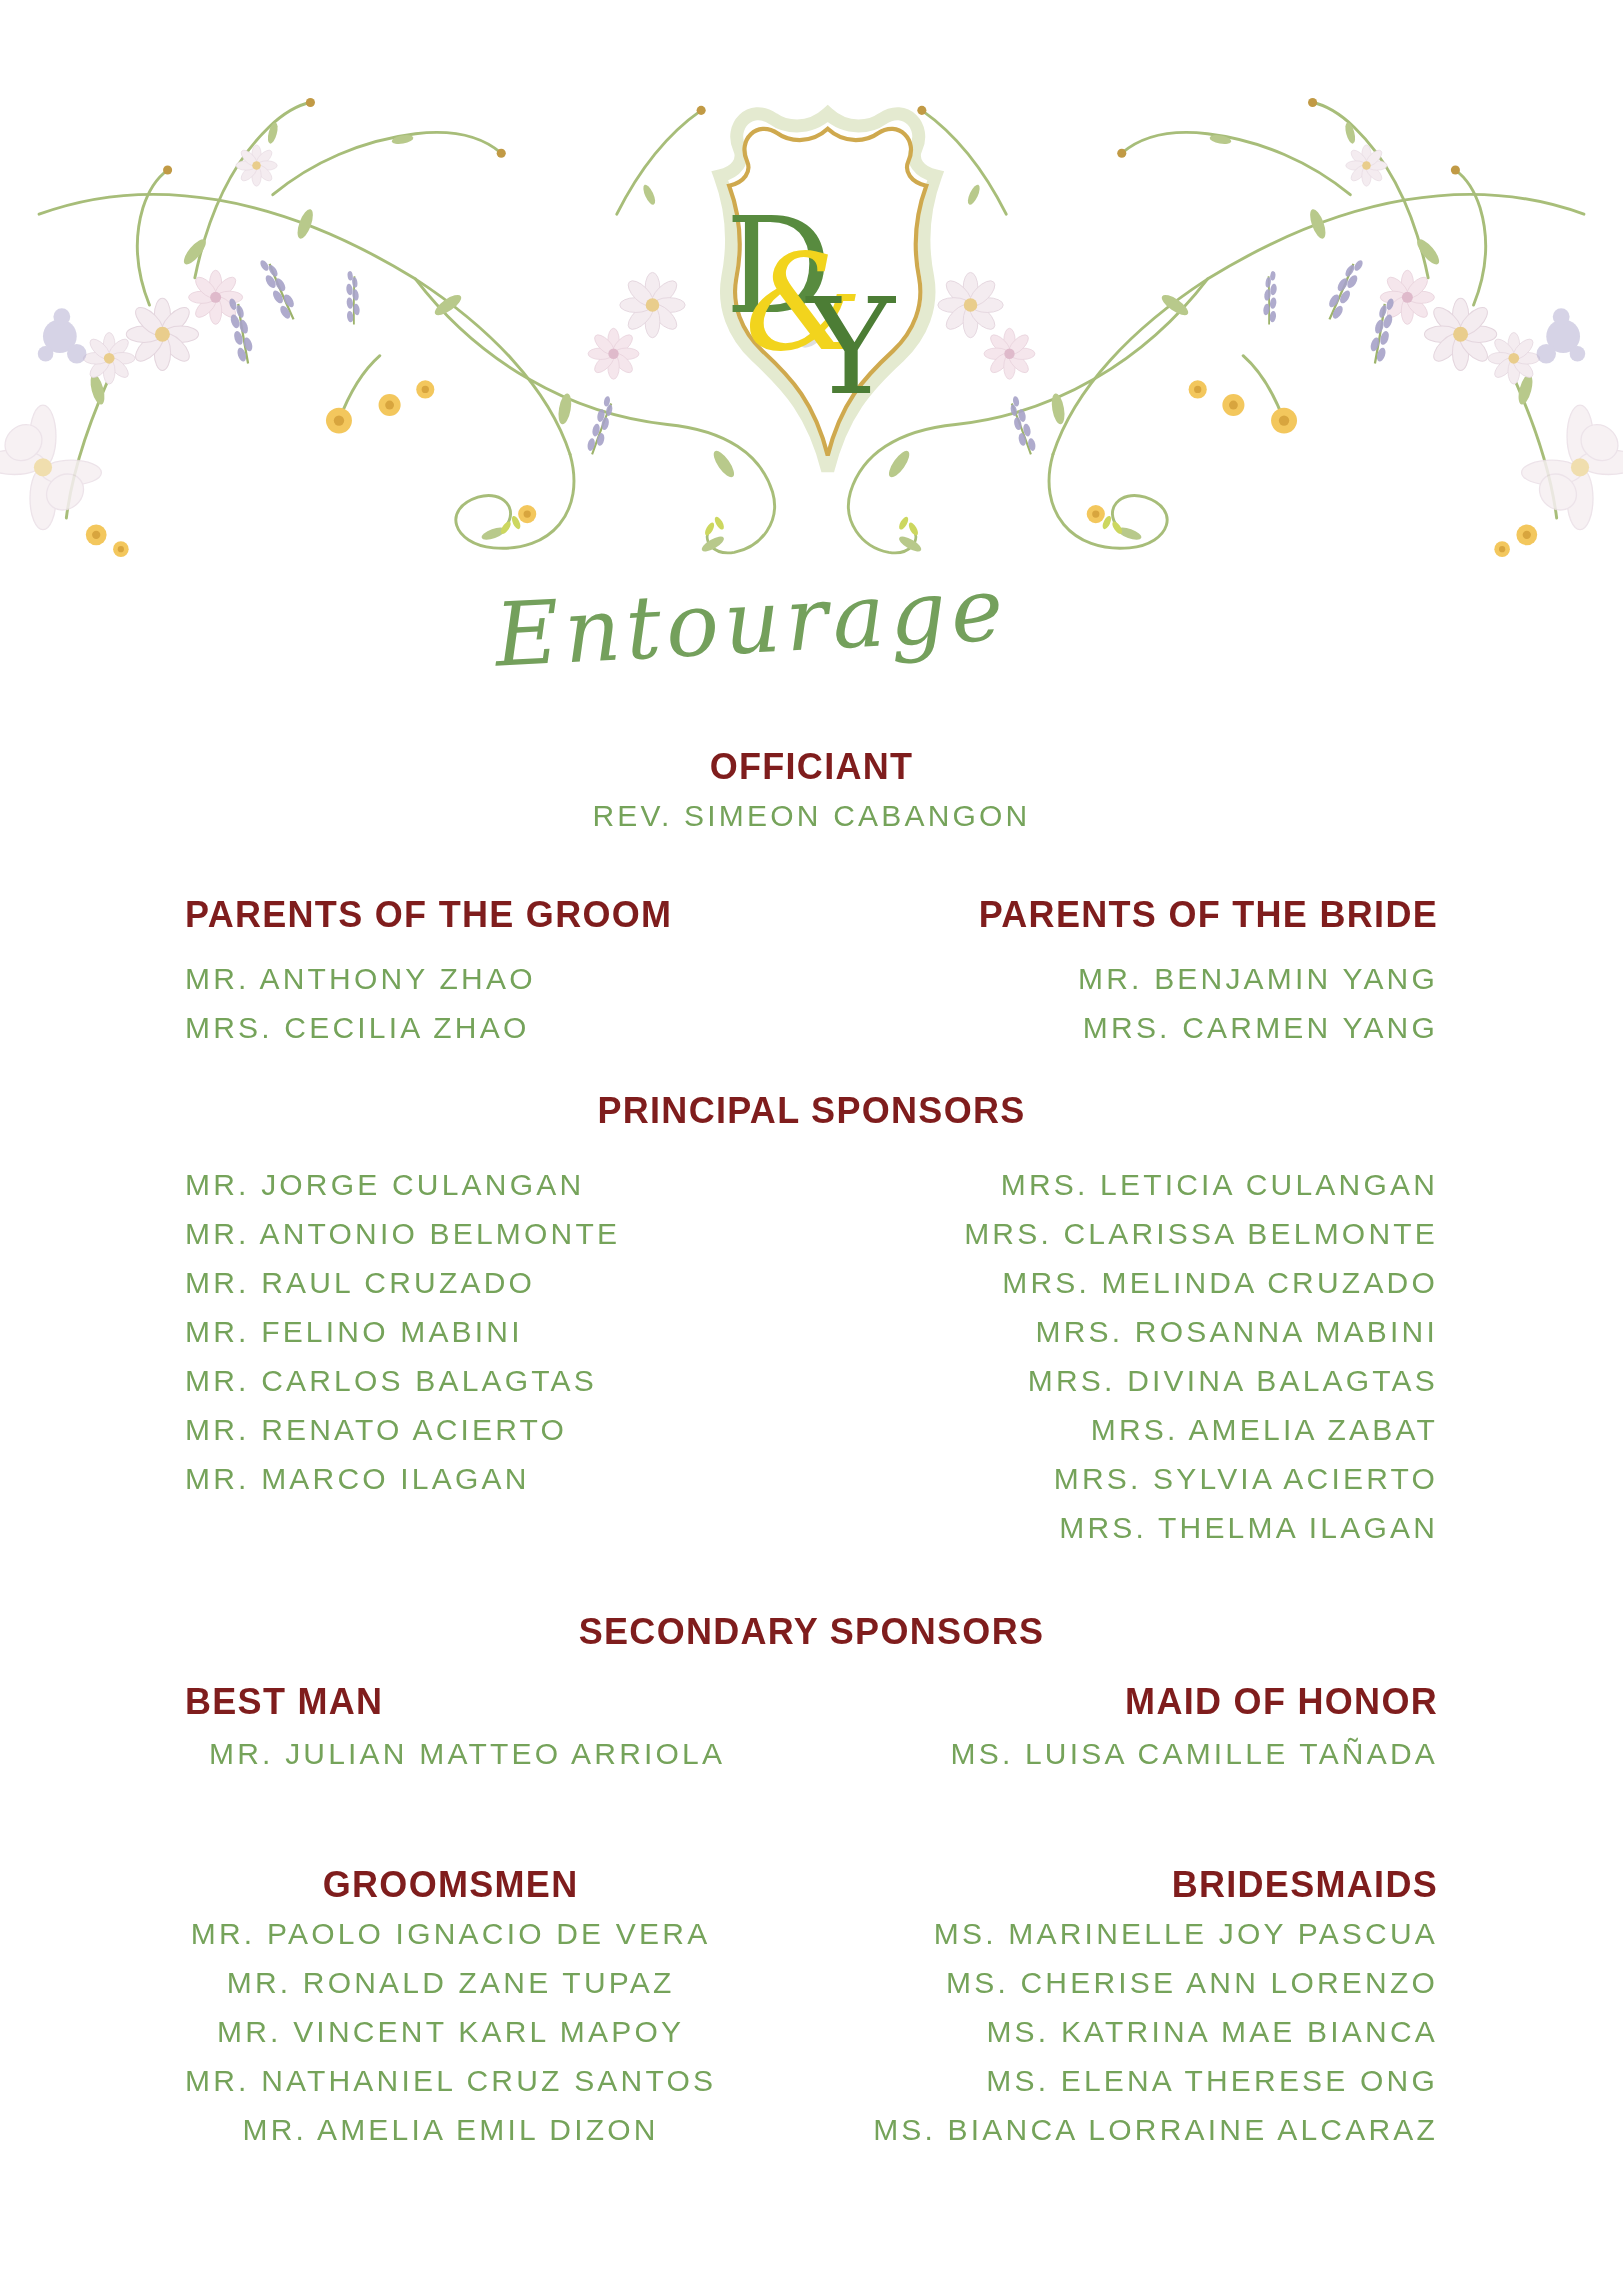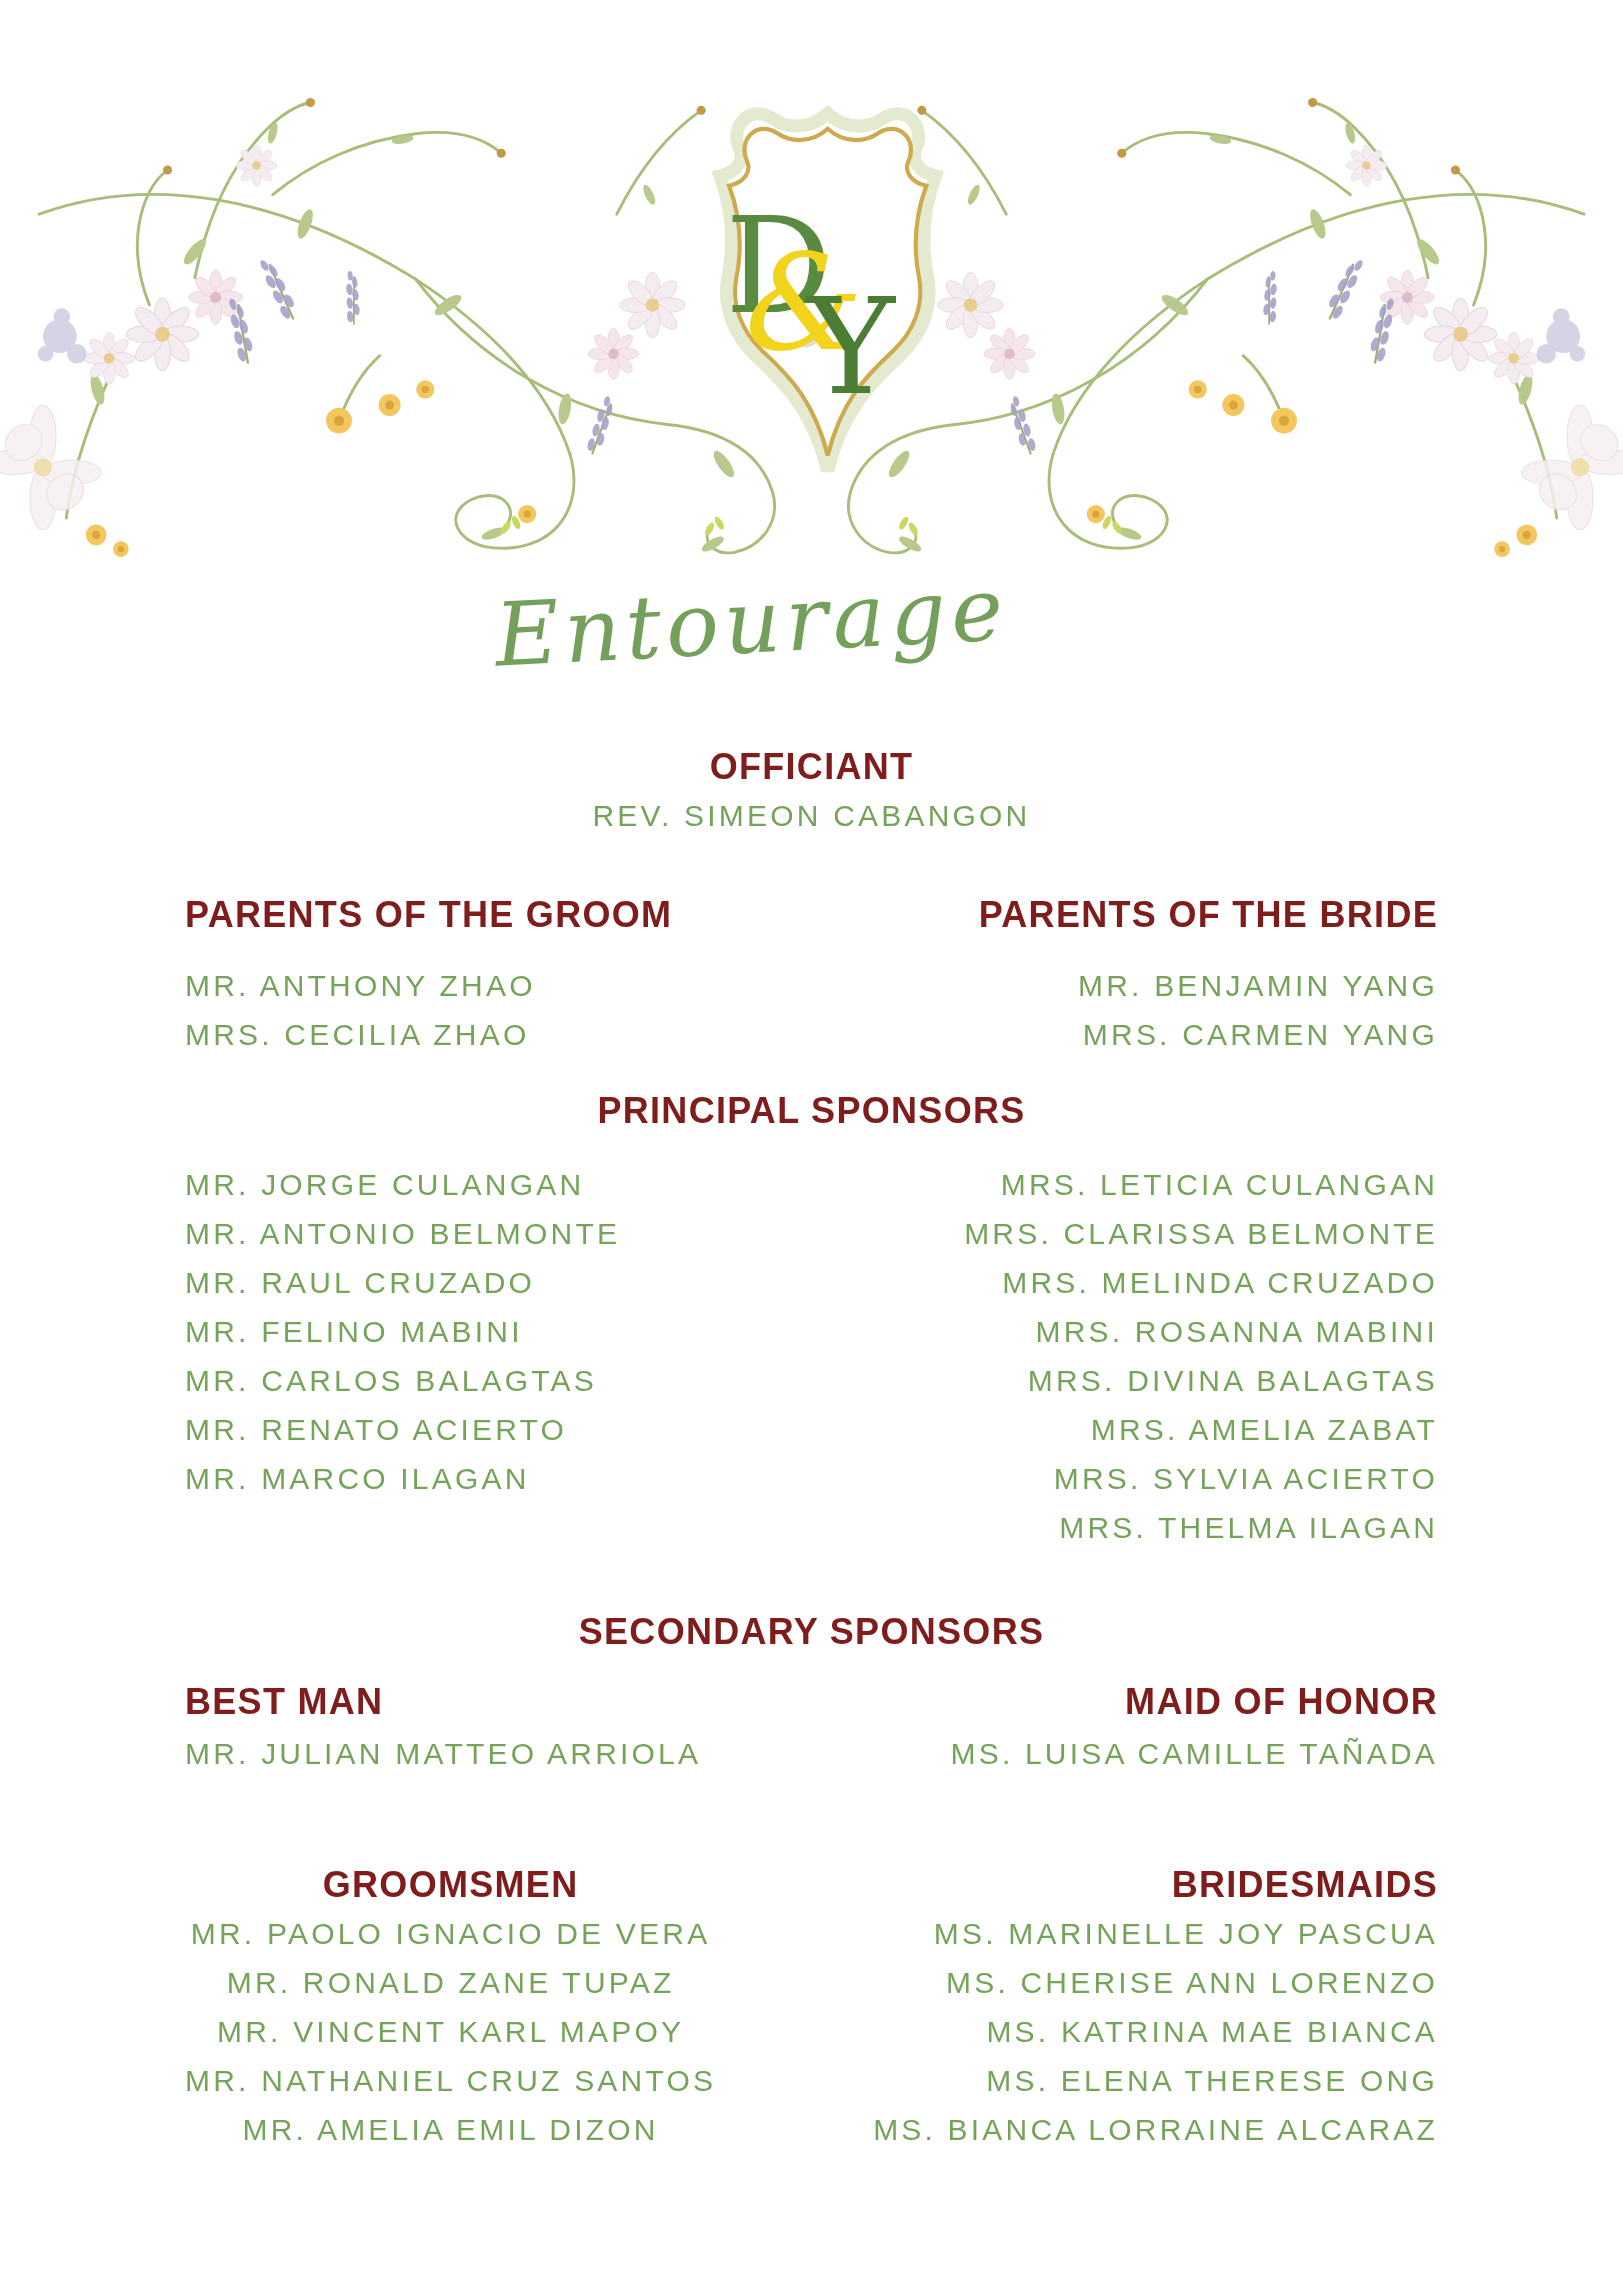--- a/index.html
+++ b/index.html
@@ -27,22 +27,22 @@
   .name{
     font-size:30px;
     font-weight:400;
     letter-spacing:3.2px;
     color:#75a35a;
     line-height:49px;
     white-space:nowrap;
   }
   .officiant-name .name{line-height:45px;}
   .parents .name{line-height:49px;}
-  .parents .names{margin-top:27px;}
-  .duo .names{margin-top:9.7px;}
+  .parents .names{margin-top:20px;}
+  .duo .names{margin-top:9.7px;margin-left:24px;}
   .duo .name{line-height:45px;}
   .crew .names{margin-top:5.2px;}
 </style>
 </head>
 <body>
 
 <div class="page">
 
   <svg class="flora" width="1623" height="714" viewBox="0 0 2500 1100" aria-hidden="true">
     <defs>

